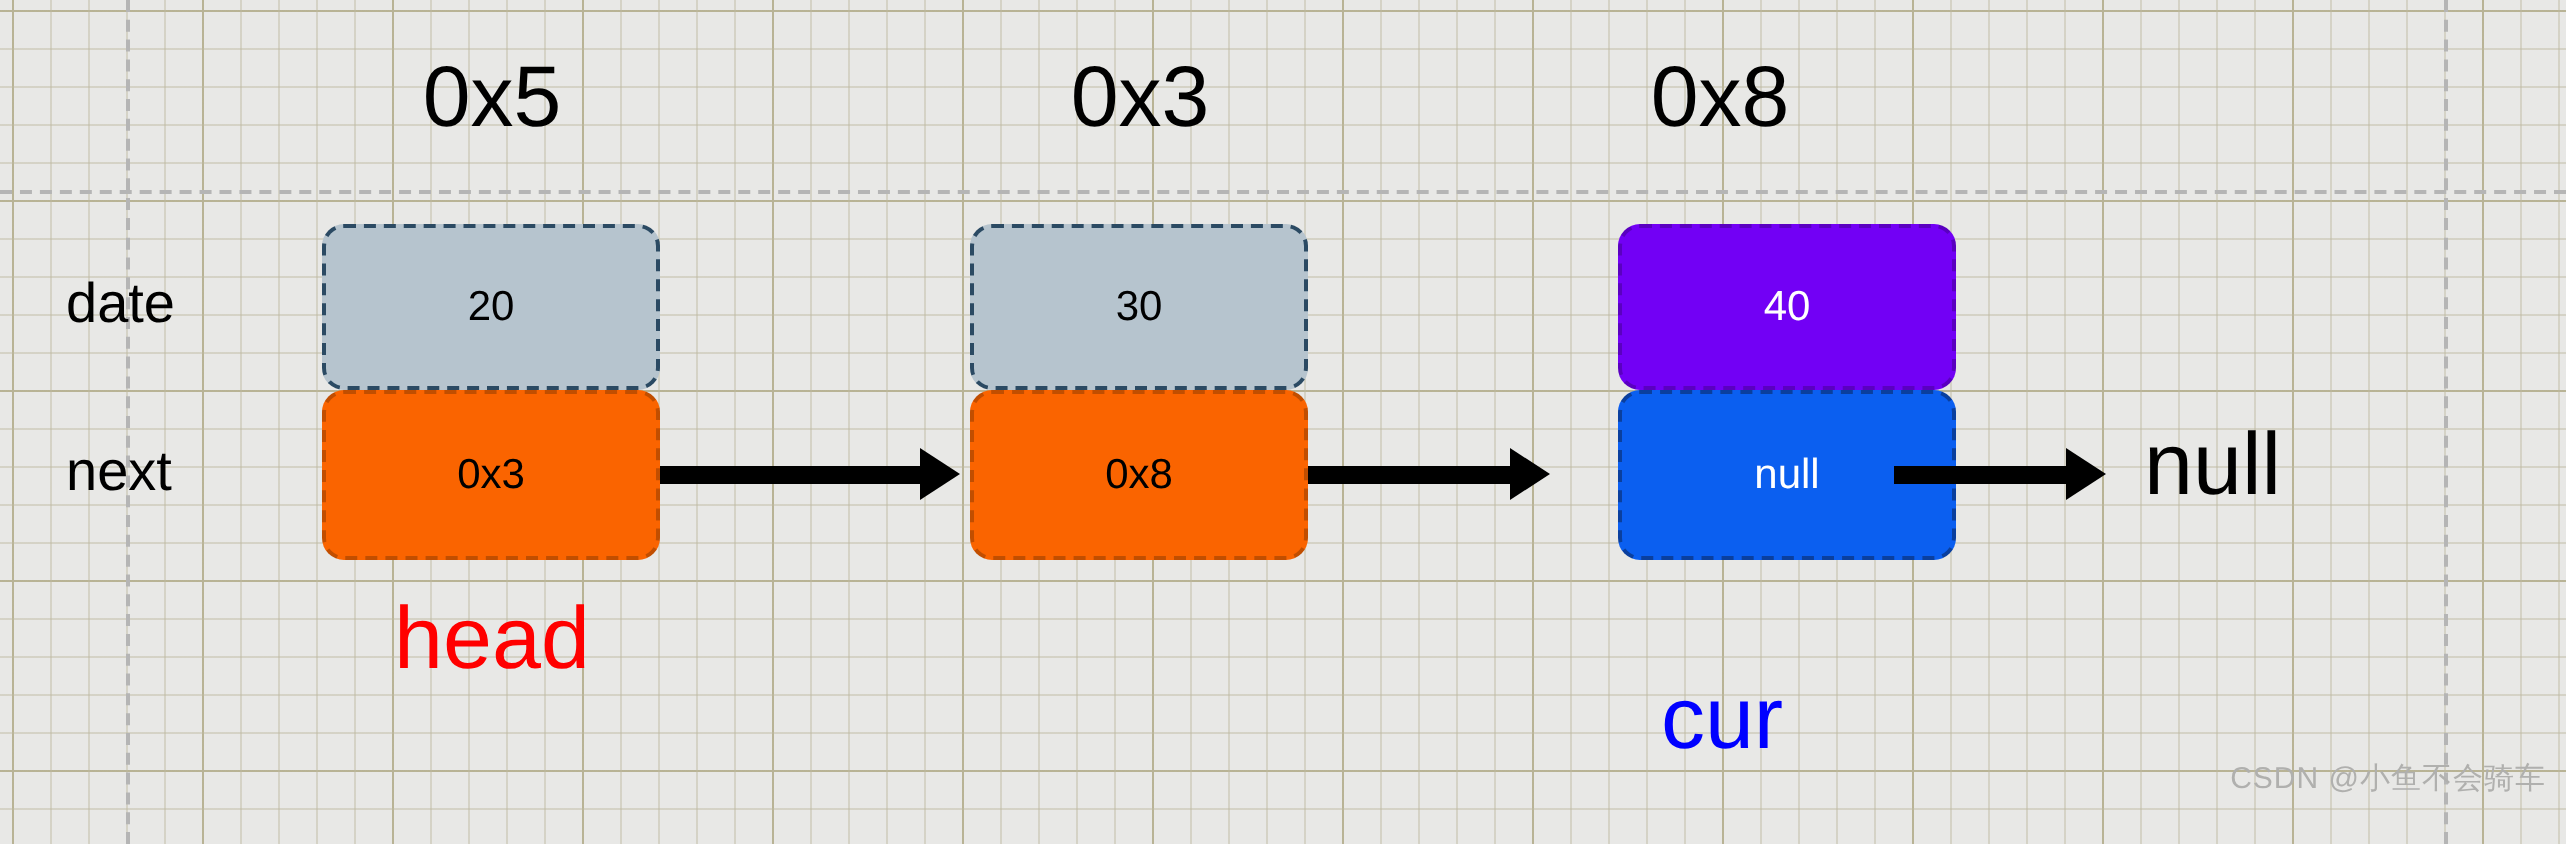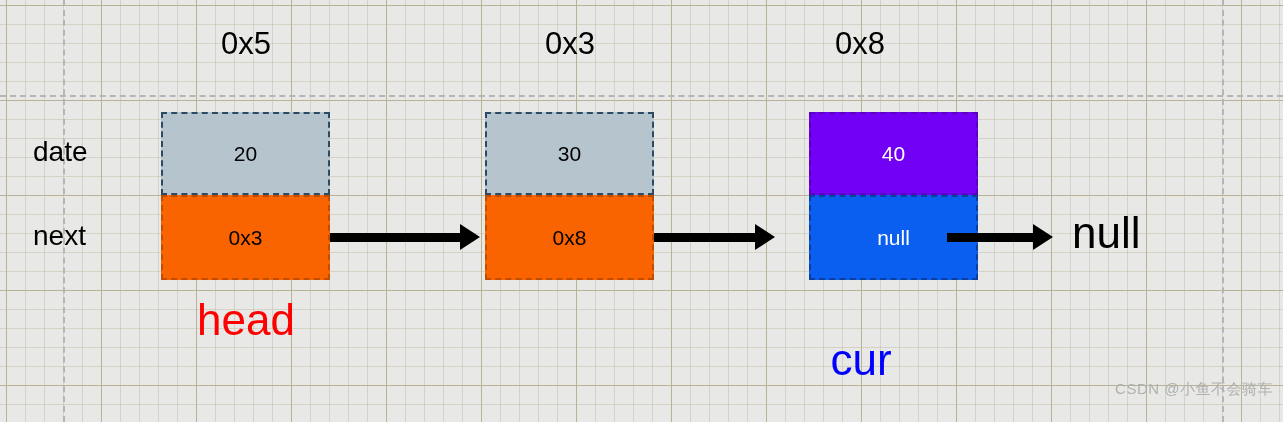--- a/index.html
+++ b/index.html
@@ -49,21 +49,21 @@
   .guide-h {
     position: absolute;
     left: 0;
     width: 1283px;
     height: 0;
     border-top: 2px dashed #b5b5b5;
   }
 
   .addr {
     position: absolute;
-    font-size: 31px;
+    font-size: 43px;
     color: #000;
     text-align: center;
     width: 170px;
     line-height: 1;
   }
 
   .rowlabel {
     position: absolute;
     font-size: 28px;
     color: #000;
@@ -78,20 +78,21 @@
   .cell {
     position: absolute;
     left: 0;
     width: 169px;
     box-sizing: border-box;
     display: flex;
     align-items: center;
     justify-content: center;
     font-size: 21px;
     line-height: 1;
+    border-radius: 11px;
   }
   .cell-data {
     top: 0;
     height: 83px;
   }
   .cell-next {
     top: 83px;
     height: 85px;
   }
 

